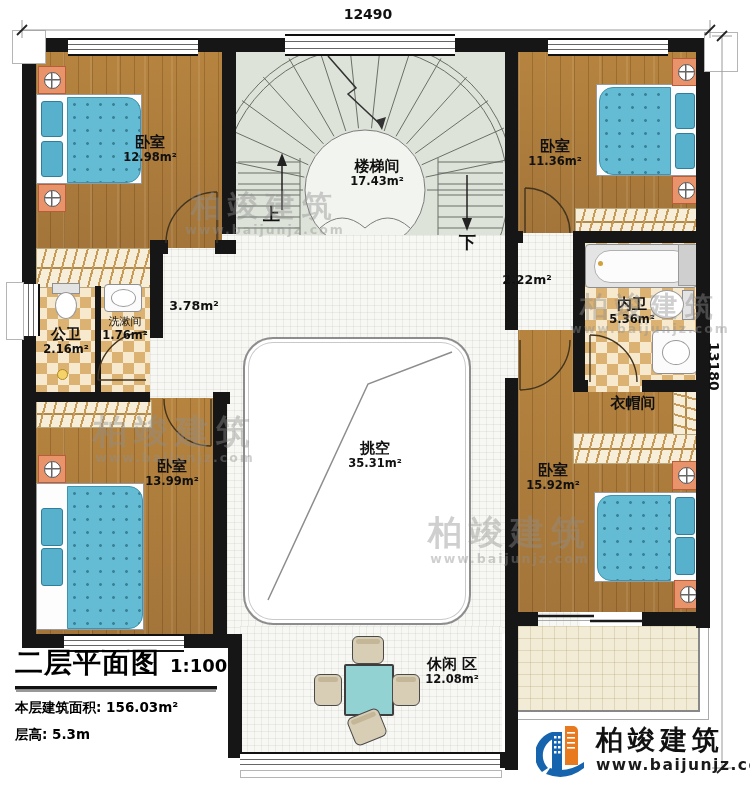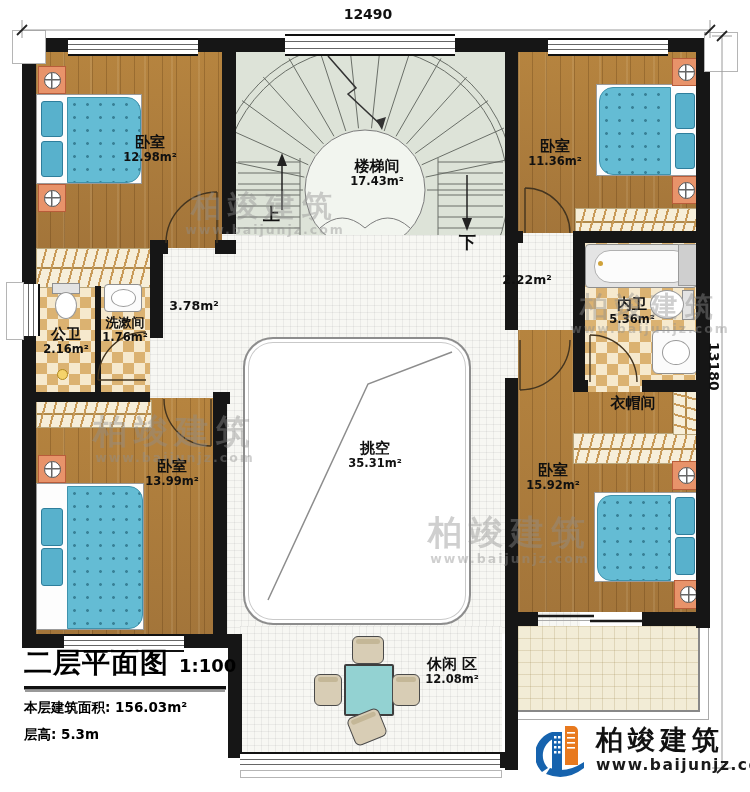--- a/index.html
+++ b/index.html
@@ -55,21 +55,21 @@
     linear-gradient(#666,#666) center/1.5px 100% no-repeat,
     linear-gradient(#666,#666) center/100% 1.5px no-repeat,#fff;}
   .fixw{background:#fbfbfb;border:1px solid #8f8f8f;}
   .oval{position:absolute;border:1px solid #9a9a9a;border-radius:50%;background:#fff;}
   .chair{background:#d8cdb5;border:1.5px solid #4a4a4a;border-radius:6px;}
   .chair::after{content:'';position:absolute;left:3px;right:3px;top:2px;height:5px;
     background:#c4b797;border-radius:4px;}
   
   .rlab{text-align:center;color:#101010;line-height:1.15;pointer-events:none;}
   .rname{font-size:15px;font-weight:bold;}
-  .rname-s{font-size:13px;font-weight:bold;}
+  .rname-s{font-size:11px;font-weight:normal;}
   .rarea{font-size:11.5px;font-weight:bold;}
   .dir{font-size:17px;font-weight:bold;color:#111;}
   .dimlab{font-size:14px;font-weight:bold;color:#111;text-align:center;}
   
   .tmain{font-size:28px;font-weight:bold;color:#000;letter-spacing:1px;}
   .tscale{font-size:18px;font-weight:bold;color:#000;margin-left:10px;}
   .trule{width:202px;height:3px;background:#111;margin-top:4px;border-bottom:1px solid #888;
          box-shadow:0 3px 0 -1px #999;}
   .tline{font-size:13.5px;font-weight:bold;color:#000;margin-top:9px;}
   
@@ -366,21 +366,21 @@
   </div>
   <div class="abs wm" style="left:80px;top:414px;width:190px">
     <div class="wm-name" style="font-size:34px">柏竣建筑</div>
     <div class="wm-url">www.baijunjz.com</div>
   </div>
   <div class="abs wm" style="left:390px;top:515px;width:240px">
     <div class="wm-name" style="font-size:34px">柏竣建筑</div>
     <div class="wm-url">www.baijunjz.com</div>
   </div>
 
-  <div class="abs" style="left:24px;top:644px">
+  <div class="abs" style="left:15px;top:644px">
     <div>
       <span class="tmain">二层平面图</span><span class="tscale">1:100</span>
     </div>
     <div class="trule"></div>
     <div class="tline">本层建筑面积: 156.03m²</div>
     <div class="tline">层高: 5.3m</div>
   </div>
 
   <div class="abs logo" style="left:536px;top:722px">
     <svg width="52" height="56" viewBox="0 0 52 56">

